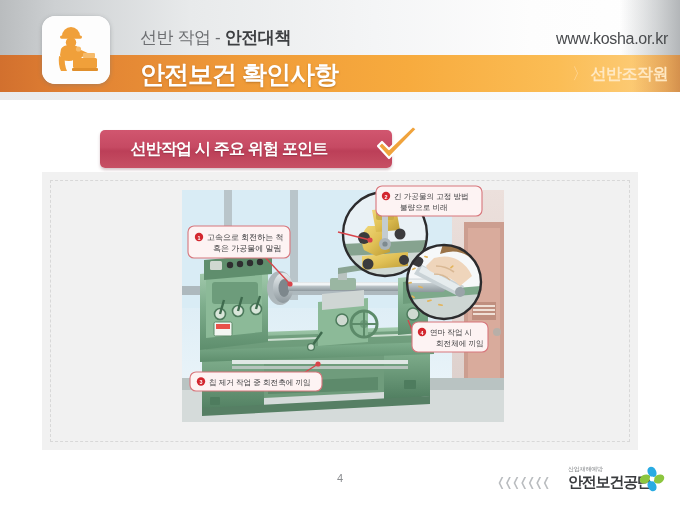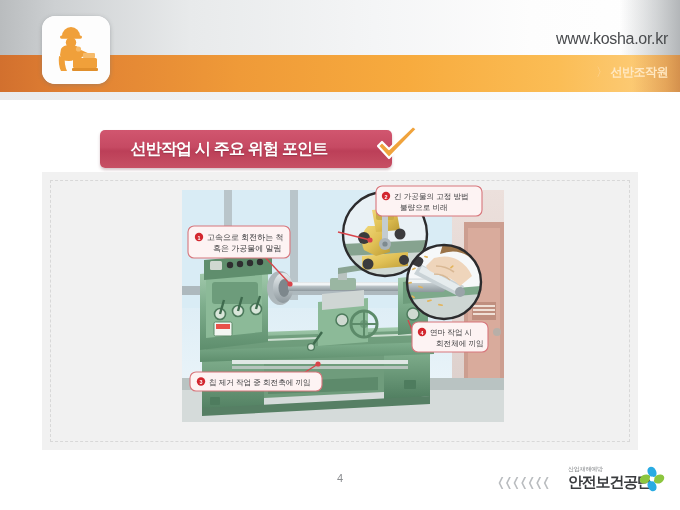--- a/index.html
+++ b/index.html
@@ -44,21 +44,21 @@
   .header-title-main{
     position:absolute;left:140px;top:58px;font-size:25px;font-weight:bold;color:#ffffff;
     letter-spacing:-1px;white-space:nowrap;
     text-shadow:0 1px 2px rgba(150,90,25,.55);
   }
   .header-url{
     position:absolute;right:12px;top:30px;font-size:16px;color:#4a4c4f;
     letter-spacing:-.3px;white-space:nowrap;
   }
   .header-crumb{
-    position:absolute;right:12px;top:64px;font-size:12px;color:#ffe8c2;
+    position:absolute;right:12px;top:64px;font-size:16px;color:#ffe8c2;
     letter-spacing:-.5px;white-space:nowrap;font-weight:bold;
   }
   .header-crumb .chev{color:#ffd79a;margin-right:3px;font-weight:normal;}
 
   
   .banner-wrap{position:absolute;left:100px;top:130px;width:300px;height:40px;}
   .banner{
     position:absolute;left:0;top:0;width:292px;height:38px;border-radius:5px 5px 5px 5px;
     background:linear-gradient(to bottom,#d1566f 0%,#c64a63 45%,#bc3f58 55%,#c75064 100%);
     box-shadow:0 2px 3px rgba(120,60,75,.3);
@@ -125,21 +125,25 @@
       <path d="M17 40 q-1 9 2 15 l6 0 q-3-7-2-13 z" fill="#f0a03a"></path>
 
       <rect x="31" y="42" width="24" height="10" rx="1.5" fill="#f0a03a"></rect>
       <rect x="33" y="35" width="7" height="7" rx="1.5" fill="#f0a03a"></rect>
       <rect x="41" y="37" width="12" height="5" rx="1" fill="#f6bb6b"></rect>
       <circle cx="36.5" cy="33" r="2.6" fill="#f6bb6b"></circle>
       <rect x="30" y="52" width="26" height="3" rx="1" fill="#e08f2c"></rect>
     </svg>
   </div>
 
-
+  <div class="header-title-small">
+    <span>선반 작업 - </span><b>안전대책</b>
+  </div>
+
+  <div class="header-title-main">안전보건 확인사항</div>
 
   <div class="header-url">www.kosha.or.kr</div>
 
   <div class="header-crumb">
     <span class="chev">〉</span><span>선반조작원</span>
   </div>
 </div>
 
 <div class="banner-wrap">
   <div class="banner"></div>

